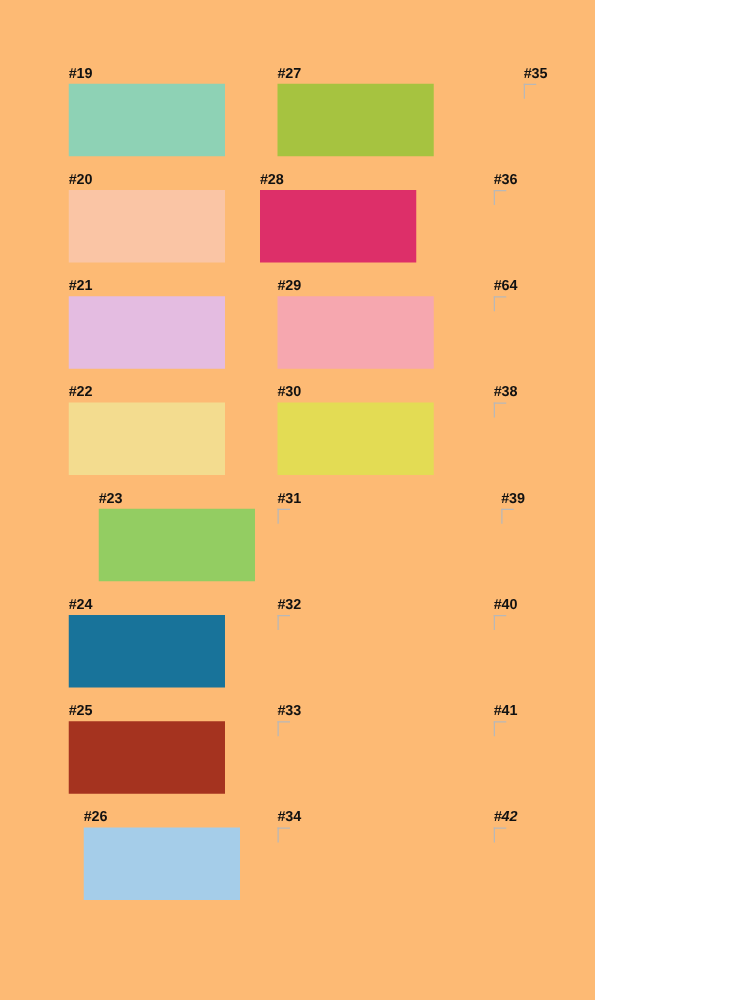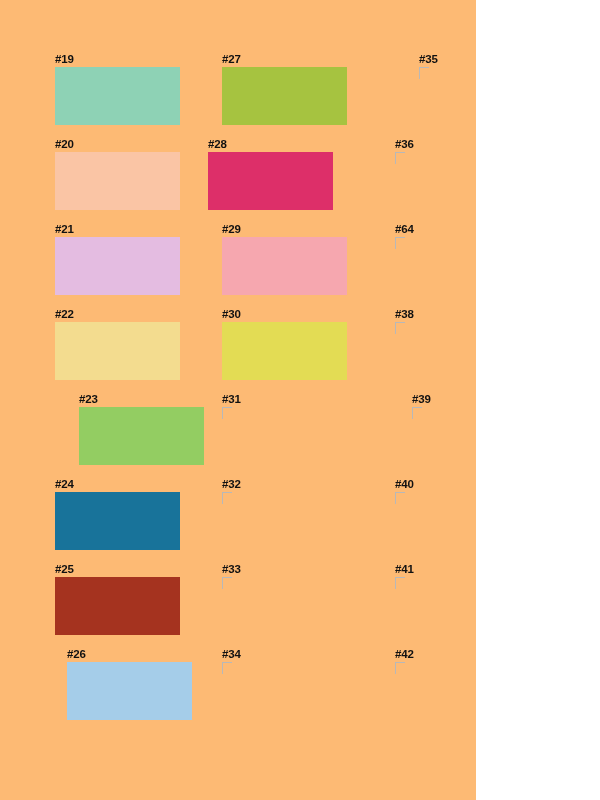--- a/index.html
+++ b/index.html
@@ -150,30 +150,30 @@
         <div class="swatch-corner" style="border-left-color: rgb(184, 184, 184); border-top-color: rgb(184, 184, 184);"></div>
       </div>
       <div class="swatch-slot is-empty" style="left: 395px; top: 223px;">
         <div class="swatch-label">#64</div>
         <div class="swatch-corner" style="border-left-color: rgb(184, 184, 184); border-top-color: rgb(184, 184, 184);"></div>
       </div>
       <div class="swatch-slot is-empty" style="left: 395px; top: 308px;">
         <div class="swatch-label">#38</div>
         <div class="swatch-corner" style="border-left-color: rgb(184, 184, 184); border-top-color: rgb(184, 184, 184);"></div>
       </div>
-      <div class="swatch-slot is-empty" style="left: 412px; top: 393px; text-align: right;">
+      <div class="swatch-slot is-empty" style="left: 401px; top: 393px; text-align: right;">
         <div class="swatch-label">#39</div>
         <div class="swatch-corner" style="border-left-color: rgb(184, 184, 184); border-top-color: rgb(184, 184, 184);"></div>
       </div>
       <div class="swatch-slot is-empty" style="left: 395px; top: 478px;">
         <div class="swatch-label">#40</div>
         <div class="swatch-corner" style="border-left-color: rgb(184, 184, 184); border-top-color: rgb(184, 184, 184);"></div>
       </div>
       <div class="swatch-slot is-empty" style="left: 395px; top: 563px;">
         <div class="swatch-label">#41</div>
         <div class="swatch-corner" style="border-left-color: rgb(184, 184, 184); border-top-color: rgb(184, 184, 184);"></div>
       </div>
-      <div class="swatch-slot is-empty" style="left: 395px; top: 648px;">
+      <div class="swatch-slot is-empty" style="left: 395px; top: 648px; font-style: italic;">
         <div class="swatch-label">#42</div>
         <div class="swatch-corner" style="border-left-color: rgb(184, 184, 184); border-top-color: rgb(184, 184, 184);"></div>
       </div>
     </div>
 </div>
 
 </body></html>

